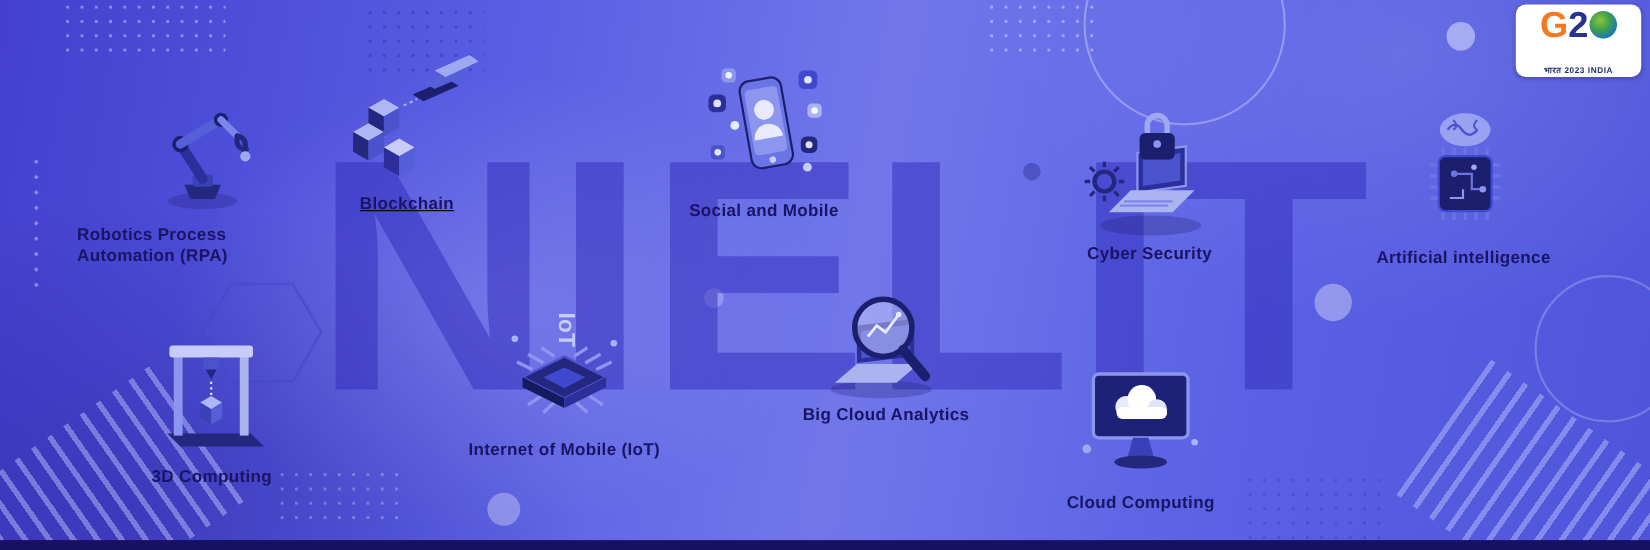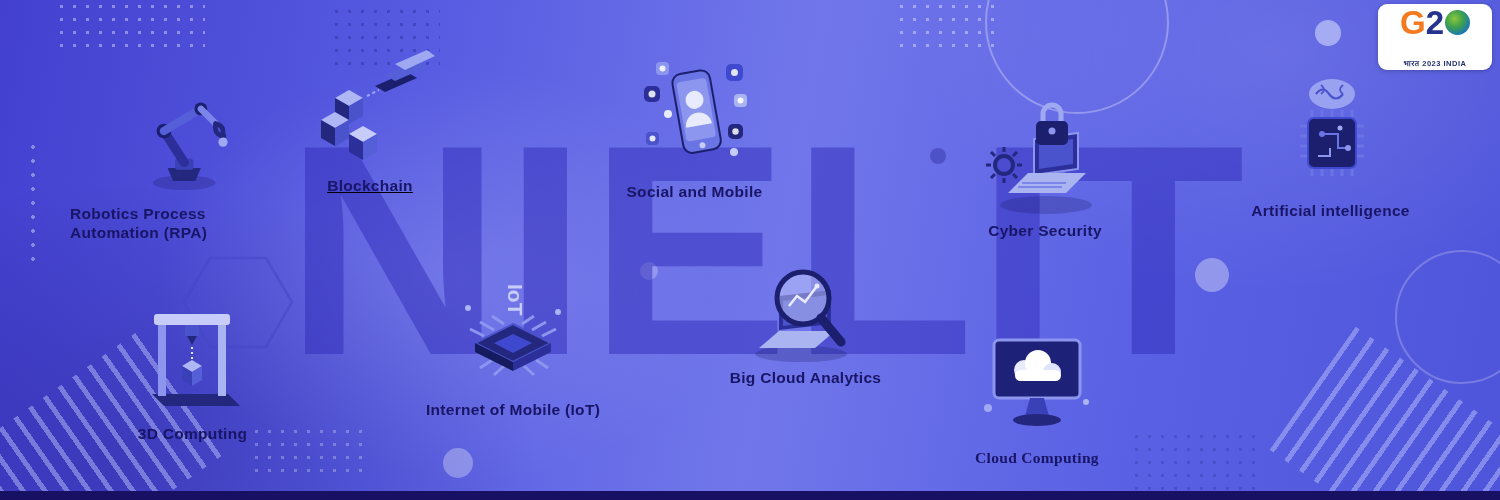--- a/index.html
+++ b/index.html
@@ -149,21 +149,21 @@
       <rect x="16" y="80" width="13" height="13" rx="4" fill="#4a52cc"></rect>
         <circle cx="22.5" cy="86.5" r="3" fill="#fff" opacity=".85"></circle>
       <rect x="98" y="72" width="15" height="15" rx="5" fill="#23277e"></rect>
         <circle cx="105.5" cy="79.5" r="3.2" fill="#fff" opacity=".85"></circle>
       <circle cx="38" cy="62" r="4" fill="#e8ebfd"></circle>
       <circle cx="104" cy="100" r="4" fill="#c7cdf8"></circle>
     </svg>
     <div class="label">Social and Mobile</div>
   </div>
 
-  <div class="item" style="left:1248px;top:72px;width:165px;">
+  <div class="item" style="left:1248px;top:96px;width:165px;">
     <svg width="130" height="125" viewBox="0 0 130 125">
       <ellipse cx="66" cy="22" rx="23" ry="15" fill="#98a2f0"></ellipse>
       <path d="M50,22 q7,-9 13,0 q7,9 14,0" stroke="#4a52cc" fill="none" stroke-width="2.2"></path>
       <path d="M55,13 q6,5 0,9 M77,13 q-6,5 0,9" stroke="#4a52cc" fill="none" stroke-width="1.8"></path>
       <g stroke="#6a74e4" stroke-width="3">
         <path d="M46,46 v-8 M56,46 v-8 M66,46 v-8 M76,46 v-8 M86,46 v-8"></path>
         <path d="M46,96 v8 M56,96 v8 M66,96 v8 M76,96 v8 M86,96 v8"></path>
         <path d="M42,54 h-8 M42,64 h-8 M42,74 h-8 M42,84 h-8"></path>
         <path d="M90,54 h8 M90,64 h8 M90,74 h8 M90,84 h8"></path>
       </g>
@@ -218,21 +218,21 @@
       <polygon points="42,74 86,68 86,43 42,49" fill="#4a52cc"></polygon>
       <polygon points="18,96 74,96 94,79 38,79" fill="#aab4f0"></polygon>
       <circle cx="62" cy="46" r="26" fill="rgba(210,218,255,.45)" stroke="#1b1f6e" stroke-width="5"></circle>
       <path d="M80,66 L100,90" stroke="#1b1f6e" stroke-width="9" stroke-linecap="round"></path>
       <path d="M48,54 l8,-10 l8,6 l12,-16" stroke="#e8ebfd" stroke-width="2.5" fill="none"></path>
       <circle cx="76" cy="34" r="2.5" fill="#e8ebfd"></circle>
     </svg>
     <div class="label">Big Cloud Analytics</div>
   </div>
 
-  <div class="item" style="left:948px;top:322px;width:178px;font-family:Liberation Serif, serif;">
+  <div class="item" style="left:948px;top:322px;width:178px;">
     <svg width="130" height="122" viewBox="0 0 130 122">
       <rect x="22" y="18" width="86" height="58" rx="5" fill="#1d2178" stroke="#8d96ee" stroke-width="3"></rect>
       <circle cx="52" cy="48" r="10" fill="#e8ebfd"></circle>
       <circle cx="66" cy="41" r="13" fill="#ffffff"></circle>
       <circle cx="80" cy="50" r="9" fill="#dfe4fc"></circle>
       <rect x="43" y="48" width="46" height="11" rx="5.5" fill="#ffffff"></rect>
       <polygon points="58,76 72,76 77,94 53,94" fill="#3a41b8"></polygon>
       <ellipse cx="65" cy="98" rx="24" ry="6" fill="#23277e"></ellipse>
       <circle cx="16" cy="86" r="4" fill="#9fa9f2"></circle>
       <circle cx="114" cy="80" r="3" fill="#aab4f0"></circle>

